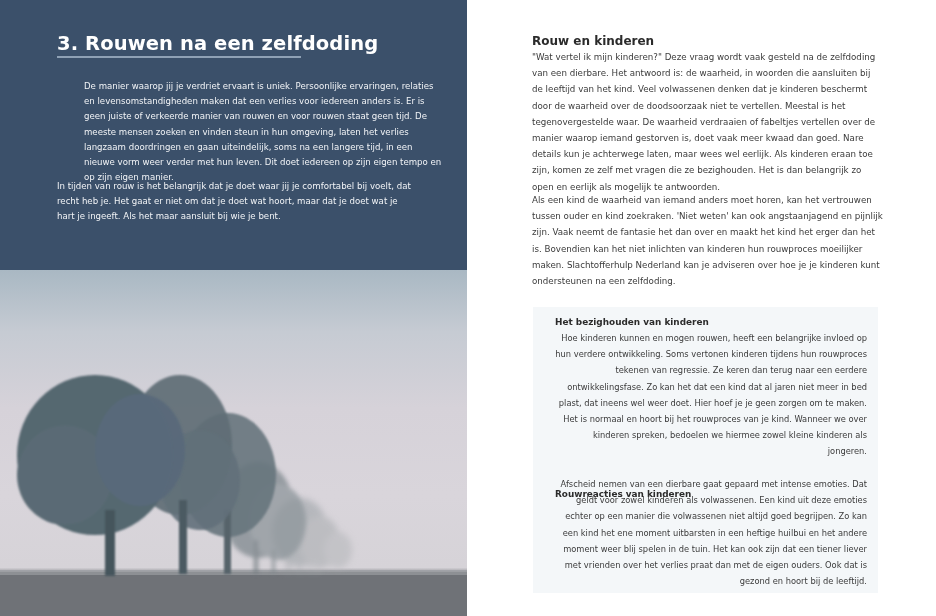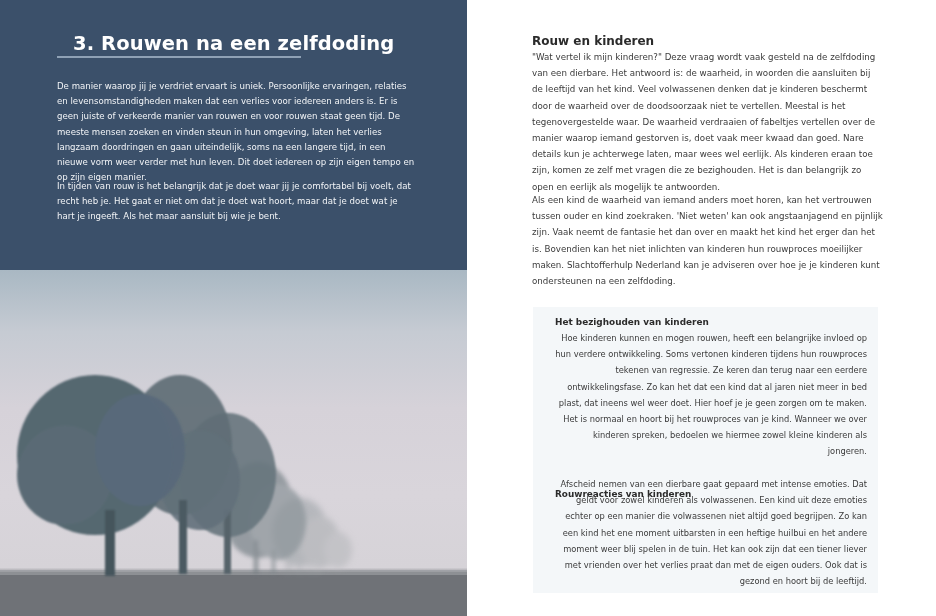--- a/index.html
+++ b/index.html
@@ -10,33 +10,33 @@
   }
   .left-page {
     position: absolute; left: 0; top: 0; width: 467px; height: 616px;
     background: #3b506a;
   }
   .dark-header {
     position: absolute; left: 0; top: 0; width: 467px; height: 270px;
     background: #3b506a;
   }
   .chapter-title {
-    position: absolute; left: 73px; top: 32px;
+    position: absolute; left: 57px; top: 32px;
     color: #ffffff; font-weight: bold; font-size: 19.5px;
     letter-spacing: 0.1px; white-space: nowrap;
   }
   .title-underline {
     position: absolute; left: 57px; top: 56px; width: 244px; height: 2px;
     background: #8fa1b5;
   }
   .left-text {
     position: absolute; left: 57px; width: 360px;
     color: #f2f4f7; font-size: 8.6px; line-height: 15.2px;
   }
-  .left-text.p1 { top: 79px; }
+  .left-text.p1 { top: 79px; margin-left: 27px; }
   .left-text.p2 { top: 179px; }
 
   .photo {
     position: absolute; left: 0; top: 270px; width: 467px; height: 346px;
     overflow: hidden;
     background: linear-gradient(to bottom, #a9b8c3 0%, #c6cbd3 18%, #d6d2d9 40%, #d9d5db 65%, #d6d3d8 86%, #7c7f84 88%, #6d7075 100%);
   }
   .photo svg { position: absolute; left: 0; top: 0; }
 
   .right-page { position: absolute; left: 467px; top: 0; width: 469px; height: 616px; background: #ffffff; }

